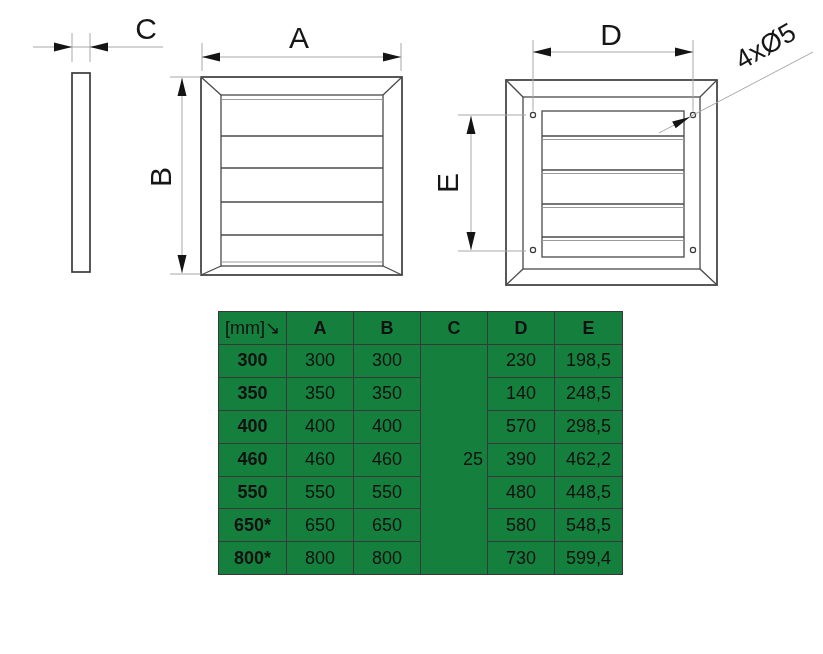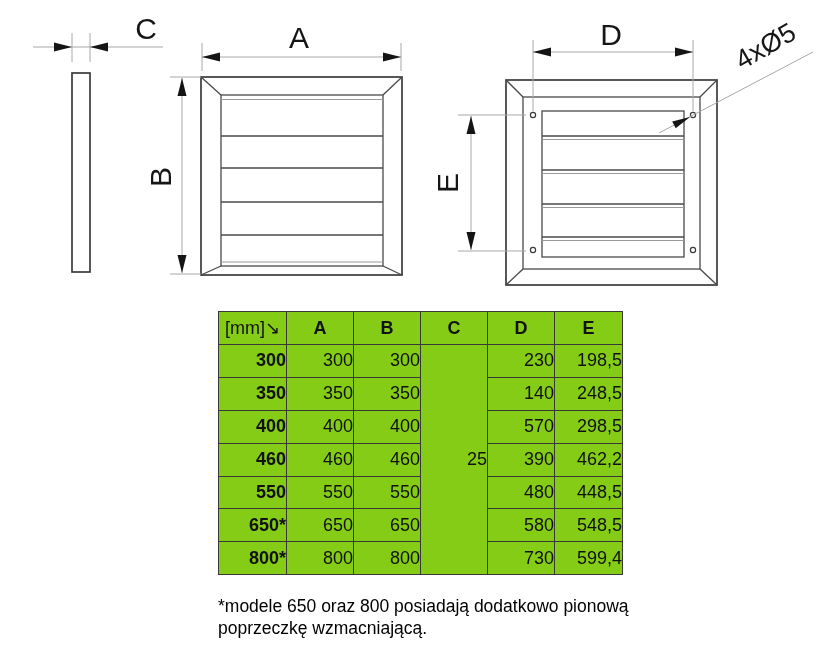--- a/index.html
+++ b/index.html
@@ -32,25 +32,25 @@
     border-collapse: collapse;
     table-layout: fixed;
   }
   .dims-table th, .dims-table td {
     border: 1.6px solid #383838;
     text-align: center;
     vertical-align: middle;
     font-size: 18px;
     color: #111111;
     padding: 0;
-    background: #84cc16;
+    background: #15803d;
   }
   .dims-table th { height: 32px; font-weight: bold; }
   .dims-table th.unit-hdr { font-weight: normal; }
-  .dims-table td { height: 31.9px; font-weight: normal; text-align: right; }
+  .dims-table td { height: 31.9px; font-weight: normal; }
   .dims-table td.model { font-weight: bold; }
   .dims-table td.cmerge { font-weight: normal; padding-left: 38px; }
 
   
   .footnote {
     position: absolute;
     left: 218px;
     top: 595px;
     width: 430px;
     font-size: 17.5px;
@@ -224,18 +224,14 @@
       <tr>
         <td class="model">800*</td>
         <td>800</td>
         <td>800</td>
         <td>730</td>
         <td>599,4</td>
       </tr>
     </tbody>
   </table>
 
-  <div class="footnote">
-    <div>*modele 650 oraz 800 posiadają dodatkowo pionową</div>
-    <div>poprzeczkę wzmacniającą.</div>
-  </div>
 
 </div>
 
 </body></html>

